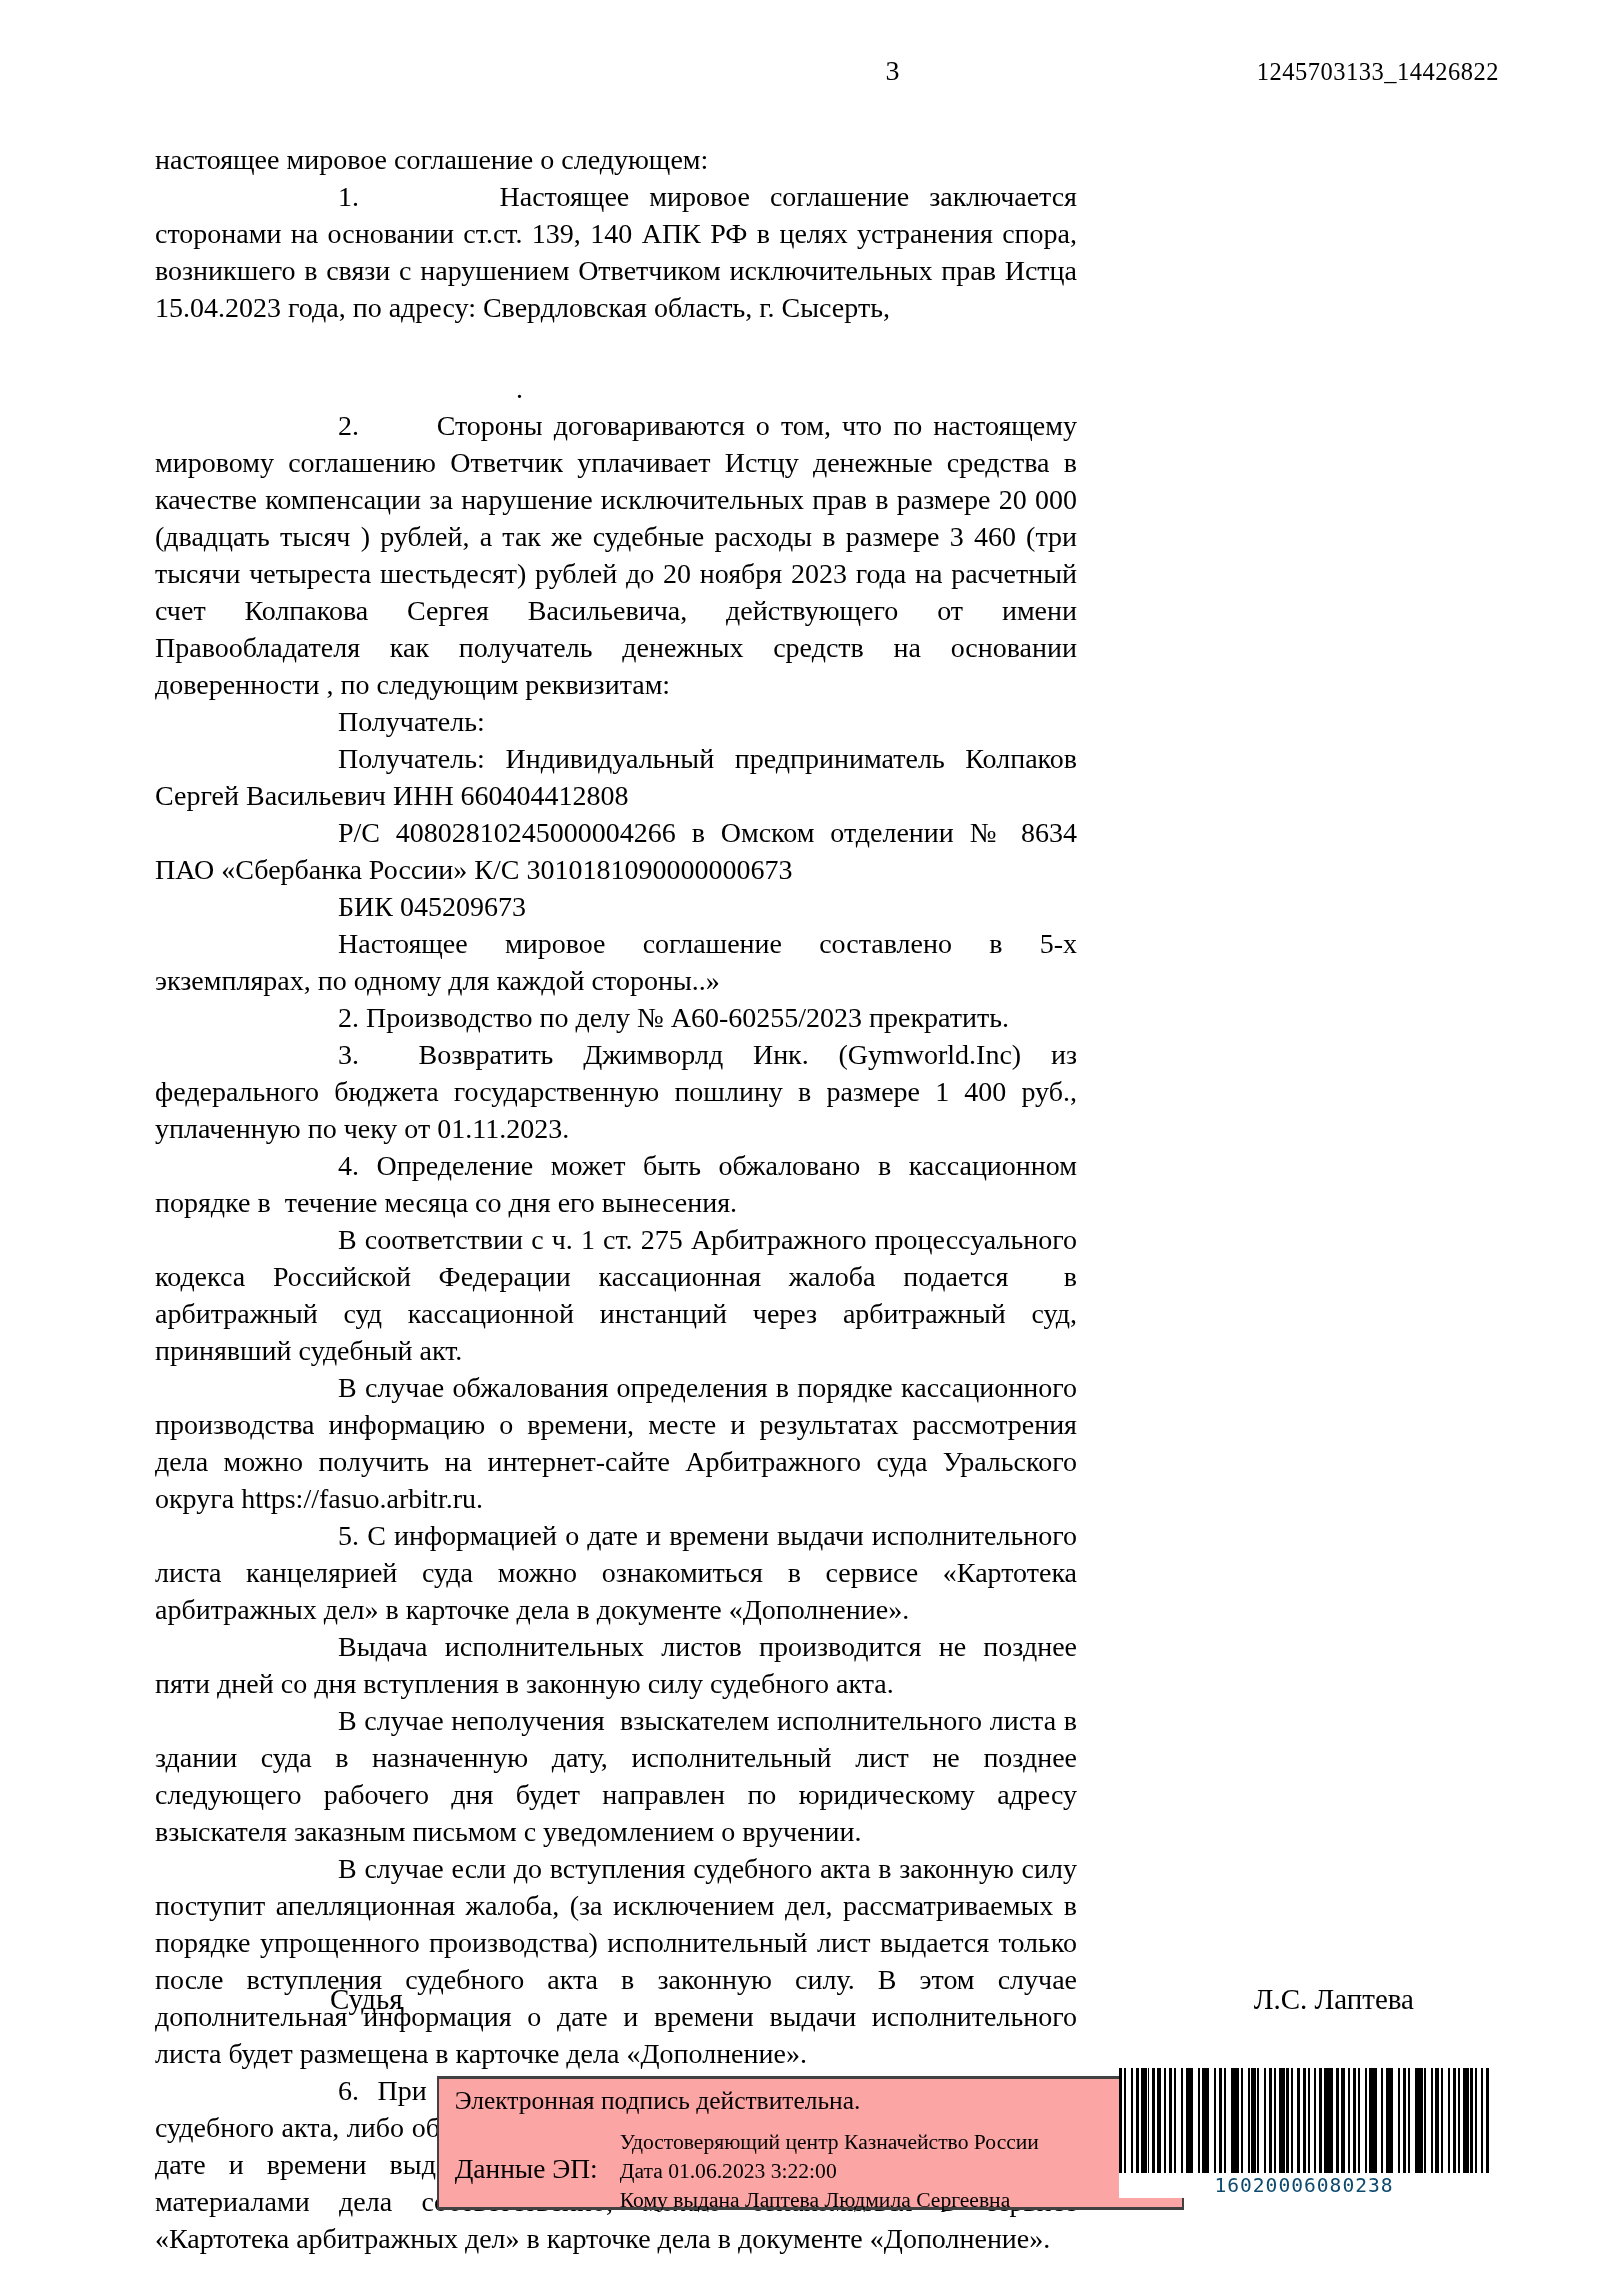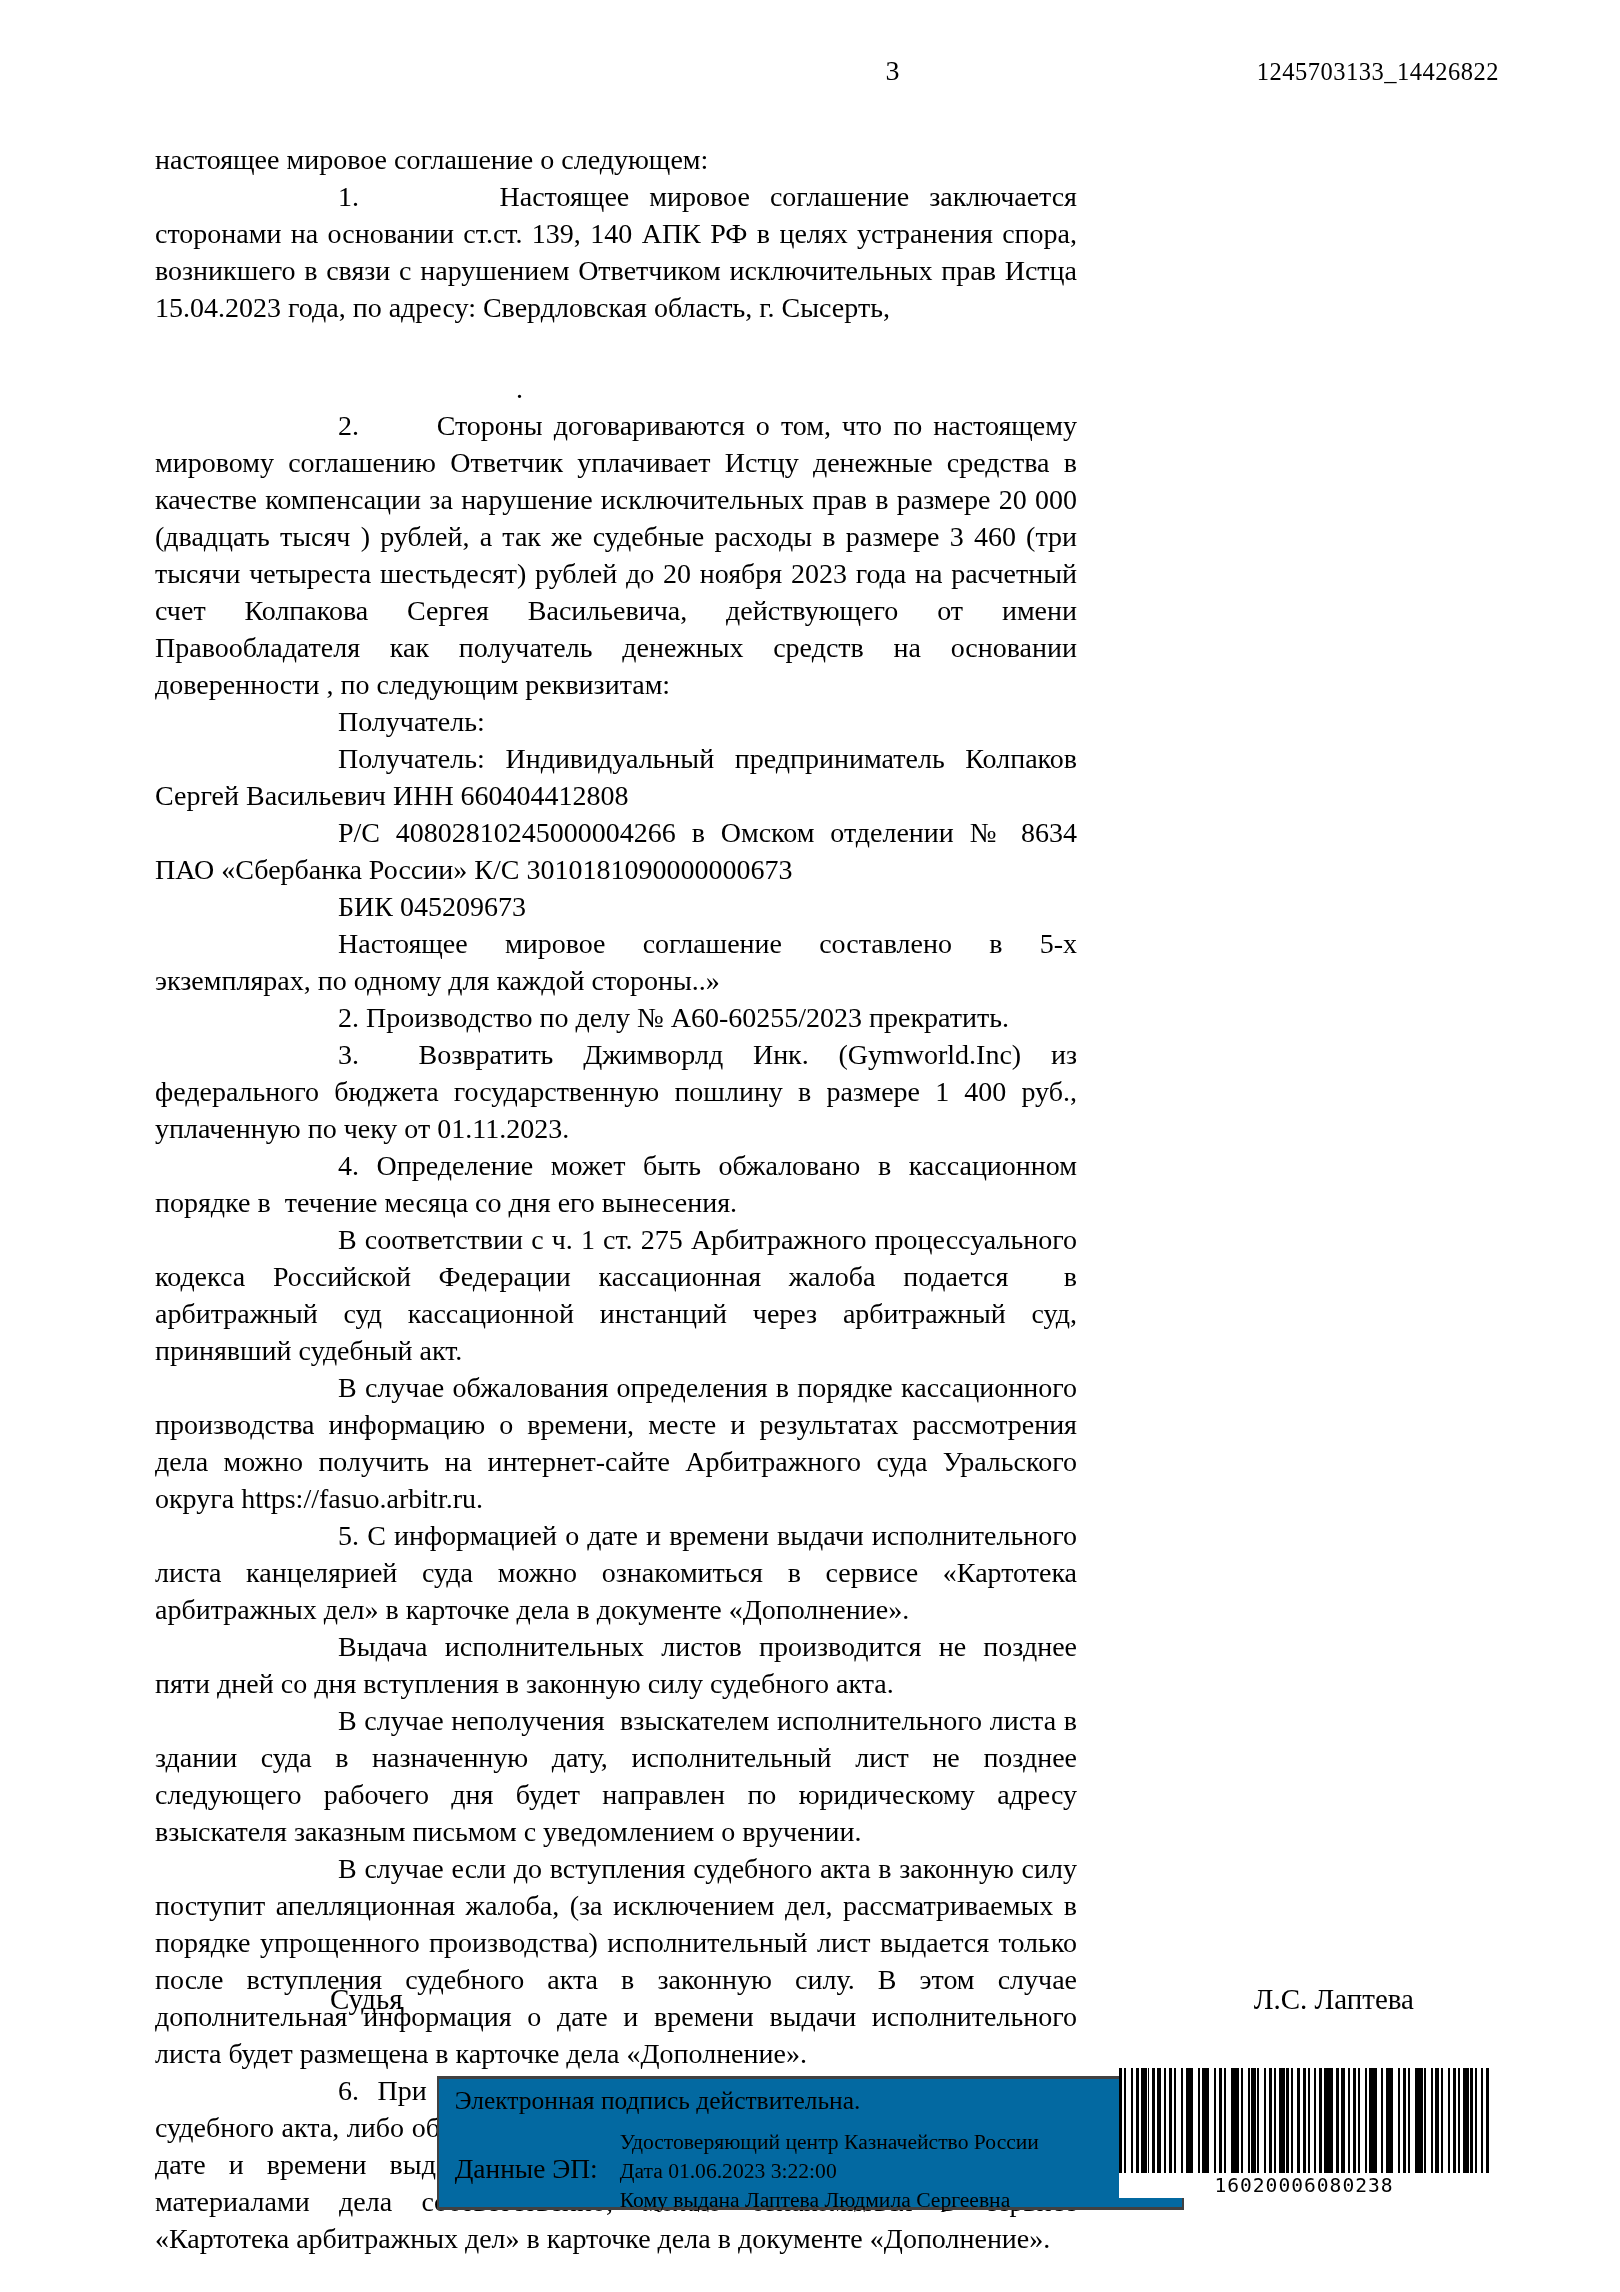--- a/index.html
+++ b/index.html
@@ -64,21 +64,21 @@
   .stamp {
     position: absolute;
     left: 437px;
     top: 2076px;
     width: 747px;
     height: 134px;
     box-sizing: border-box;
     border: 2px solid #414141;
     border-top-width: 3.9px;
     border-bottom-width: 3.9px;
-    background: #0369a1;
+    background: #fca5a5;
     padding: 6.9px 0 0 15.7px;
     z-index: 1;
   }
   .stamp-valid {
     font-size: 25.5px;
     line-height: 30px;
     margin-bottom: 8.8px;
   }
   .stamp-row { display: flex; align-items: center; }
   .stamp-label {
@@ -107,21 +107,21 @@
     background-color: #ffffff;
     background-image:
       repeating-linear-gradient(90deg, #000 0 2.9px, rgba(0,0,0,0) 2.9px 4.9px, #000 4.9px 6.9px, rgba(0,0,0,0) 6.9px 11.8px, #000 11.8px 13.7px, rgba(0,0,0,0) 13.7px 16.7px),
       repeating-linear-gradient(90deg, rgba(0,0,0,0) 0 22.5px, #000 22.5px 28px, rgba(0,0,0,0) 28px 40px, #000 40px 42px, rgba(0,0,0,0) 42px 46px);
   }
   .barcode-number {
     font-family: "DejaVu Sans Mono", monospace;
     font-size: 19.6px;
     line-height: 23.5px;
     letter-spacing: 1px;
-    color: #000000;
+    color: #0c4a6e;
     margin-top: 1px;
   }
 </style>
 </head>
 <body>
 
 <div class="page">
 
   <div class="page-num">3</div>
 

